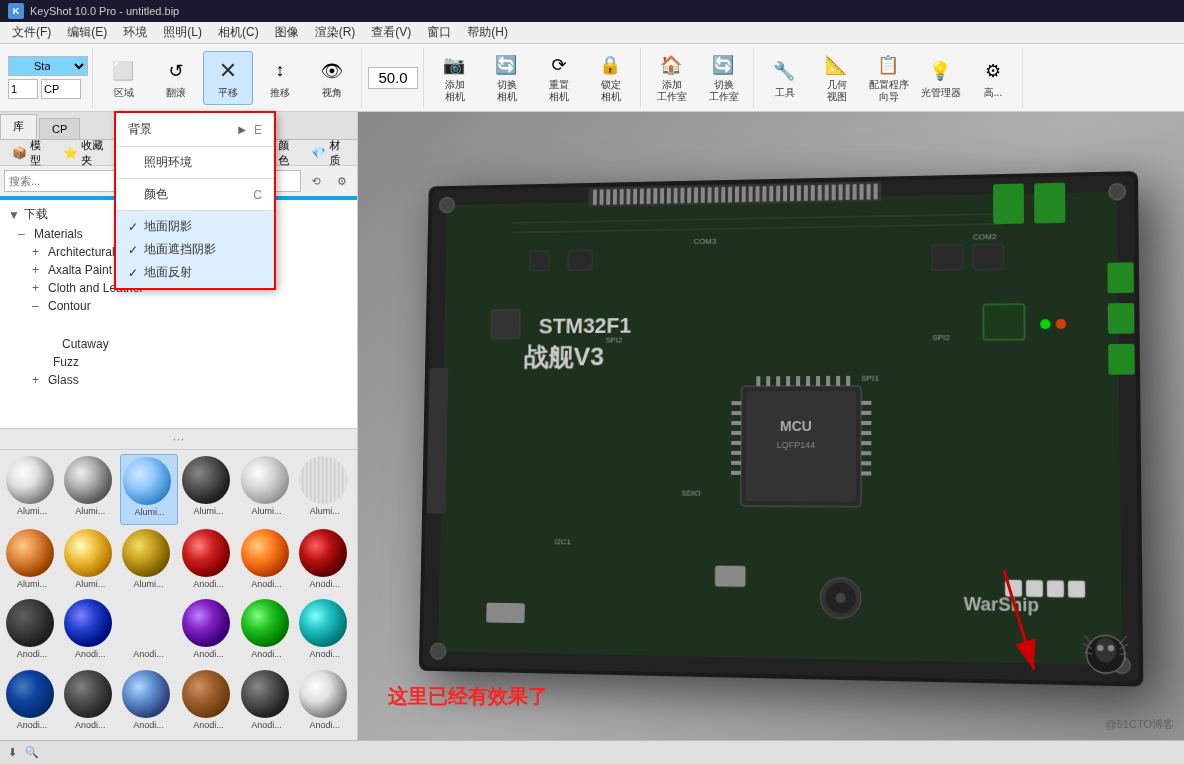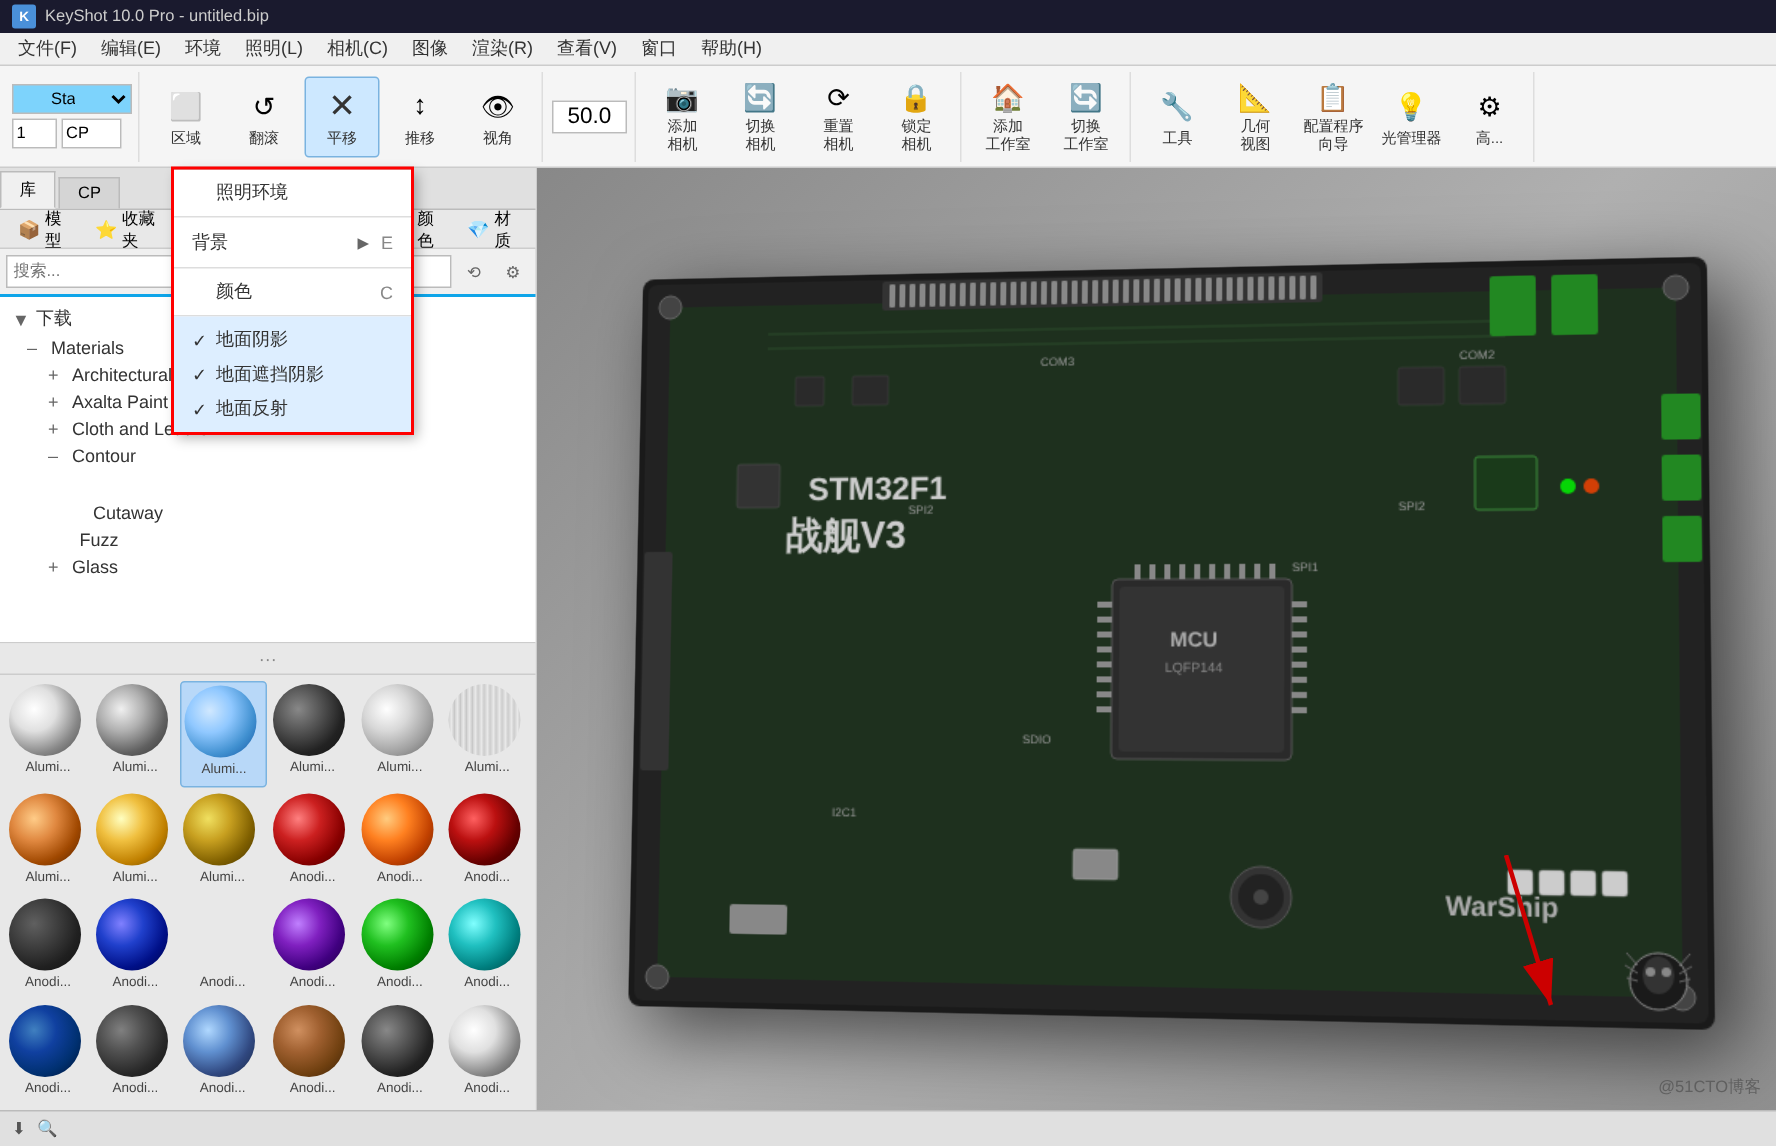--- a/index.html
+++ b/index.html
@@ -27,21 +27,21 @@
     
     
     #left-panel { width: 358px; background: #f0f0f0; border-right: 1px solid #ccc; display: flex; flex-direction: column; }
     
     
     #panel-tabs { height: 28px; background: #e0e0e0; display: flex; align-items: flex-end; border-bottom: 1px solid #bbb; }
     .panel-tab { padding: 4px 12px; font-size: 11px; cursor: pointer; border: 1px solid #bbb; border-bottom: none; background: #d5d5d5; margin-right: 2px; }
     .panel-tab.active { background: #f0f0f0; border-bottom: 1px solid #f0f0f0; }
     
     
-    #search-bar { padding: 4px; border-bottom: 2px solid #0ea5e9; display: flex; align-items: center; gap: 4px; }
+    #search-bar { padding: 4px; border-bottom: 4px solid #0ea5e9; display: flex; align-items: center; gap: 4px; }
     #search-input { flex: 1; height: 22px; border: 1px solid #bbb; padding: 0 4px; font-size: 11px; background: white; }
     .search-btn { width: 22px; height: 22px; display: flex; align-items: center; justify-content: center; cursor: pointer; font-size: 11px; color: #666; }
     
     
     #sub-tabs { height: 26px; background: #e8e8e8; display: flex; align-items: center; padding: 0 4px; gap: 2px; border-bottom: 1px solid #ccc; }
     .sub-tab { display: flex; align-items: center; gap: 3px; padding: 2px 8px; font-size: 11px; cursor: pointer; border-radius: 3px; }
     .sub-tab .tab-icon { font-size: 12px; }
     
     
     #tree-panel { flex: 1; overflow-y: auto; padding: 4px 0; background: white; }
@@ -561,47 +561,48 @@
 
     <svg style="position:absolute; bottom:50px; right:140px; width:80px; height:120px; pointer-events:none;">
       <defs>
         <marker id="arrowhead" markerWidth="10" markerHeight="7" refX="10" refY="3.5" orient="auto">
           <polygon points="0 0, 10 3.5, 0 7" fill="#cc0000"></polygon>
         </marker>
       </defs>
       <line x1="40" y1="0" x2="70" y2="100" stroke="#cc0000" stroke-width="3" marker-end="url(#arrowhead)"></line>
     </svg>
 
+    <div class="annotation-text" style="position:absolute; bottom:30px; left:30px; color:#ff2222; font-size:20px; font-weight:bold; font-family:'Microsoft YaHei', Arial, sans-serif;">这里已经有效果了</div>
 
     <div class="watermark" style="position:absolute; bottom:8px; right:10px; color:rgba(80,80,80,0.7); font-size:11px;">@51CTO博客</div>
   </div>
 </div>
 
 <div id="statusbar" style="height:24px; background:#e0e0e0; border-top:1px solid #bbb; display:flex; align-items:center; padding:0 8px; font-size:11px; color:#555; gap:8px;">
   <span style="cursor:pointer;">⬇</span>
   <span style="cursor:pointer;">🔍</span>
   <span style="flex:1;"></span>
 </div>
 
 <div id="dropdown-menu" style="position:fixed; top:112px; left:115px; background:white; border:1px solid #999; box-shadow:3px 3px 8px rgba(0,0,0,0.3); z-index:1000; min-width:160px;">
 
   <div style="border:2px solid red; position:absolute; top:-2px; left:-2px; right:-2px; bottom:-2px; pointer-events:none; z-index:1001;"></div>
 
   <div class="dropdown-section">
-    <div class="dropdown-item" style="display:flex; align-items:center;">
-      <span style="width:16px;"></span>
-      <span style="flex:1;">照明环境</span>
-    </div>
-  </div>
-
-  <div class="dropdown-section">
     <div class="dropdown-header" style="display:flex; align-items:center; padding:4px 12px;">
       <span style="flex:1;">背景</span>
       <span style="color:#666; font-size:10px;">▶</span>
       <span style="margin-left:8px; color:#888;">E</span>
+    </div>
+  </div>
+
+  <div class="dropdown-section">
+    <div class="dropdown-item" style="display:flex; align-items:center;">
+      <span style="width:16px;"></span>
+      <span style="flex:1;">照明环境</span>
     </div>
   </div>
 
   <div class="dropdown-section">
     <div class="dropdown-item" style="display:flex; align-items:center;">
       <span style="width:16px;"></span>
       <span style="flex:1;">颜色</span>
       <span style="color:#888; margin-left:20px;">C</span>
     </div>
   </div>

